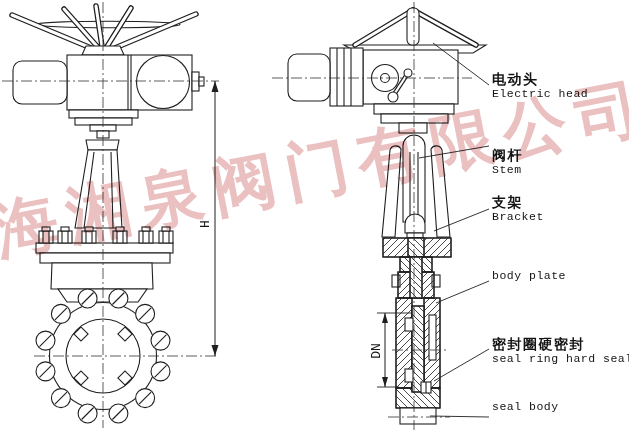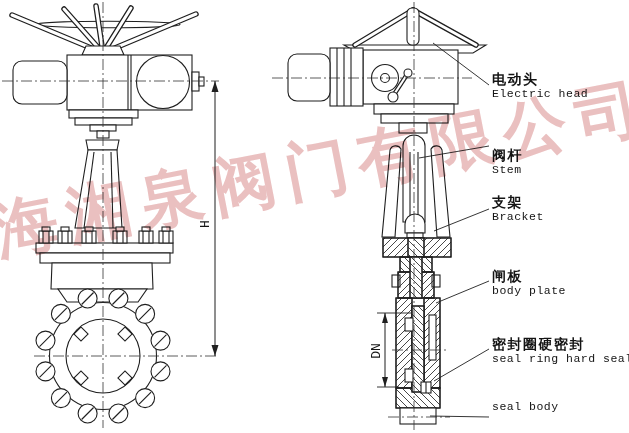--- a/index.html
+++ b/index.html
@@ -316,21 +316,20 @@
 </div>
 <div class="label" style="left:492px;top:148px;">
   <div class="zh">阀杆</div>
   <div class="en">Stem</div>
 </div>
 <div class="label" style="left:492px;top:195px;">
   <div class="zh">支架</div>
   <div class="en">Bracket</div>
 </div>
 <div class="label" style="left:492px;top:269px;">
-  <div class="zh">闸板</div>
   <div class="en">body plate</div>
 </div>
 <div class="label" style="left:492px;top:337px;">
   <div class="zh">密封圈硬密封</div>
   <div class="en">seal ring hard sealing</div>
 </div>
 <div class="label" style="left:492px;top:400px;">
   <div class="en">seal body</div>
 </div>
 

